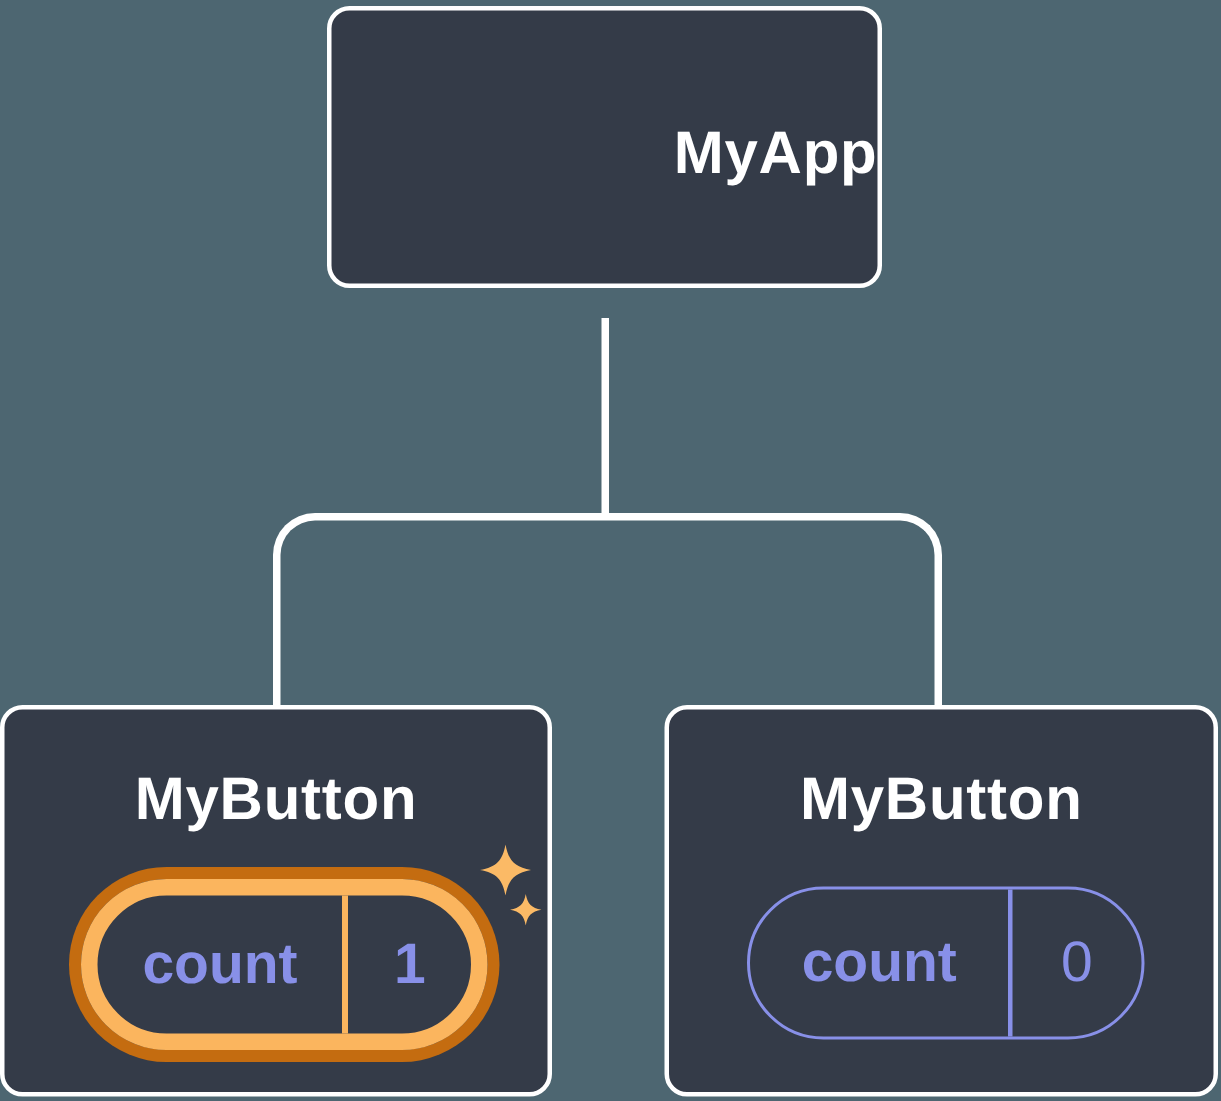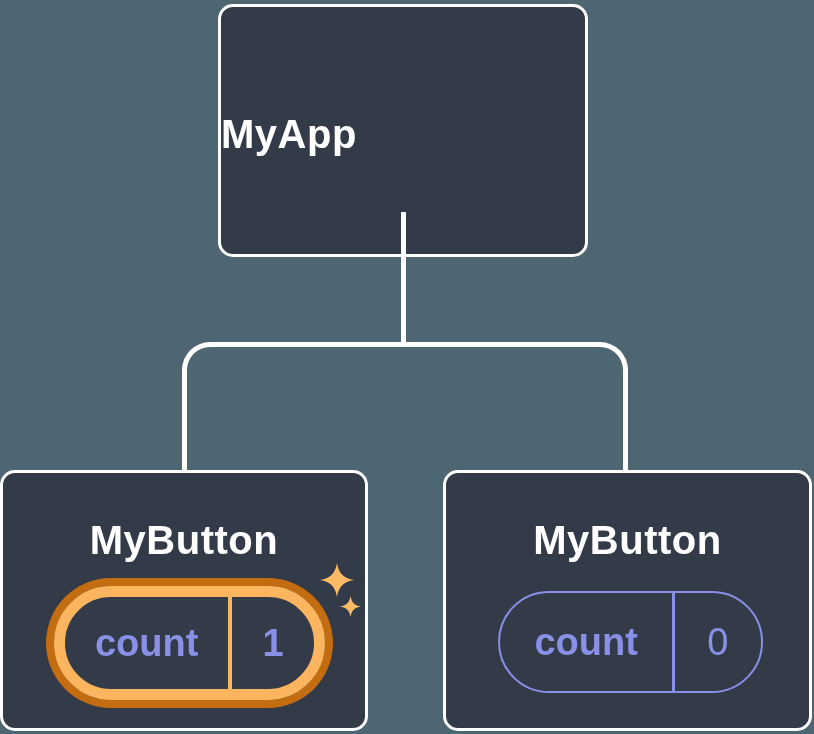--- a/index.html
+++ b/index.html
@@ -21,22 +21,22 @@
     position:relative;width:814px;height:734px;
     background:var(--background);
   }
   .node{
     position:absolute;
     background:var(--node-fill);
     border:3px solid var(--node-border);
     border-radius:15px;
   }
   .node-root{
-    left:218px;top:4px;width:370px;height:253px;
-    display:flex;align-items:center;justify-content:flex-start;
+    left:218px;top:4px;width:370px;height:188px;
+    display:flex;align-items:center;justify-content:flex-end;
   }
   .node-label{
     color:var(--title-text);
     font-size:40px;font-weight:700;letter-spacing:.5px;
     white-space:nowrap;
   }
   .root-label{padding-top:8px;}
   .stem{
     position:absolute;left:401px;top:212px;width:5px;height:133px;
     background:var(--connector);
@@ -46,21 +46,21 @@
     border-top:5px solid var(--connector);
     border-left:5px solid var(--connector);
     border-right:5px solid var(--connector);
     border-radius:28px 28px 0 0;
   }
   .node-child{top:470px;width:368px;height:261px;}
   .child-left{left:0;}
   .child-right{left:443px;width:369px;}
   .child-title{
     position:absolute;left:0;right:0;top:38px;height:58px;
-    display:flex;align-items:center;justify-content:center;
+    display:flex;align-items:flex-start;justify-content:center;
   }
   .pill{
     position:absolute;display:flex;align-items:stretch;
     border-radius:70px;
   }
   .pill-cell{
     display:flex;align-items:center;justify-content:center;
   }
   .pill-key{flex:2;color:var(--state-text);font-size:38px;font-weight:bold;}
   .pill-value{flex:1;color:var(--state-text);font-size:38px;}

